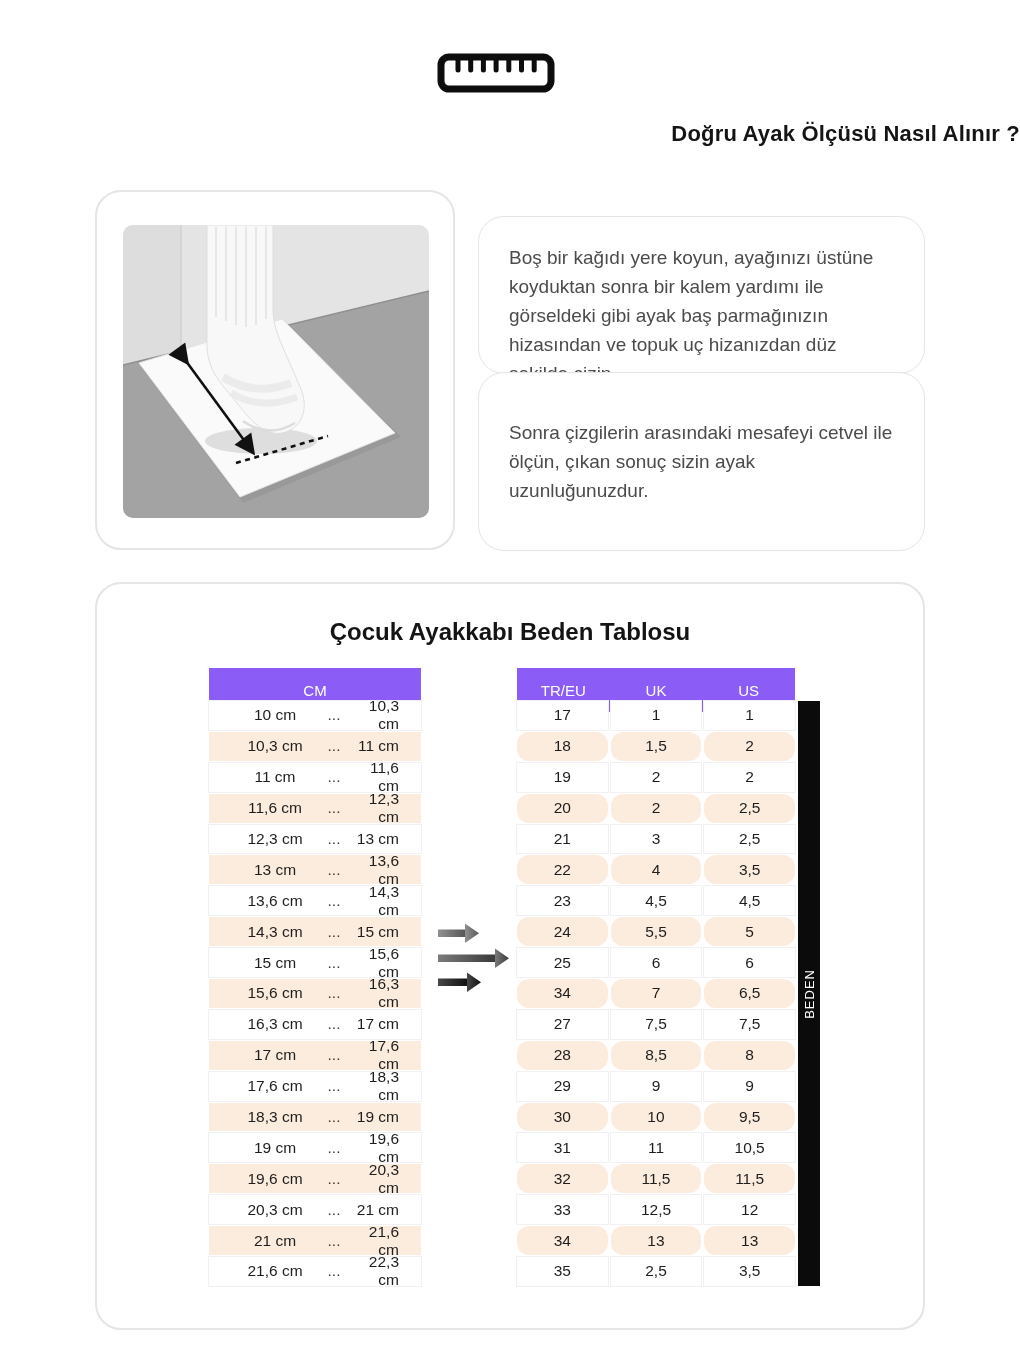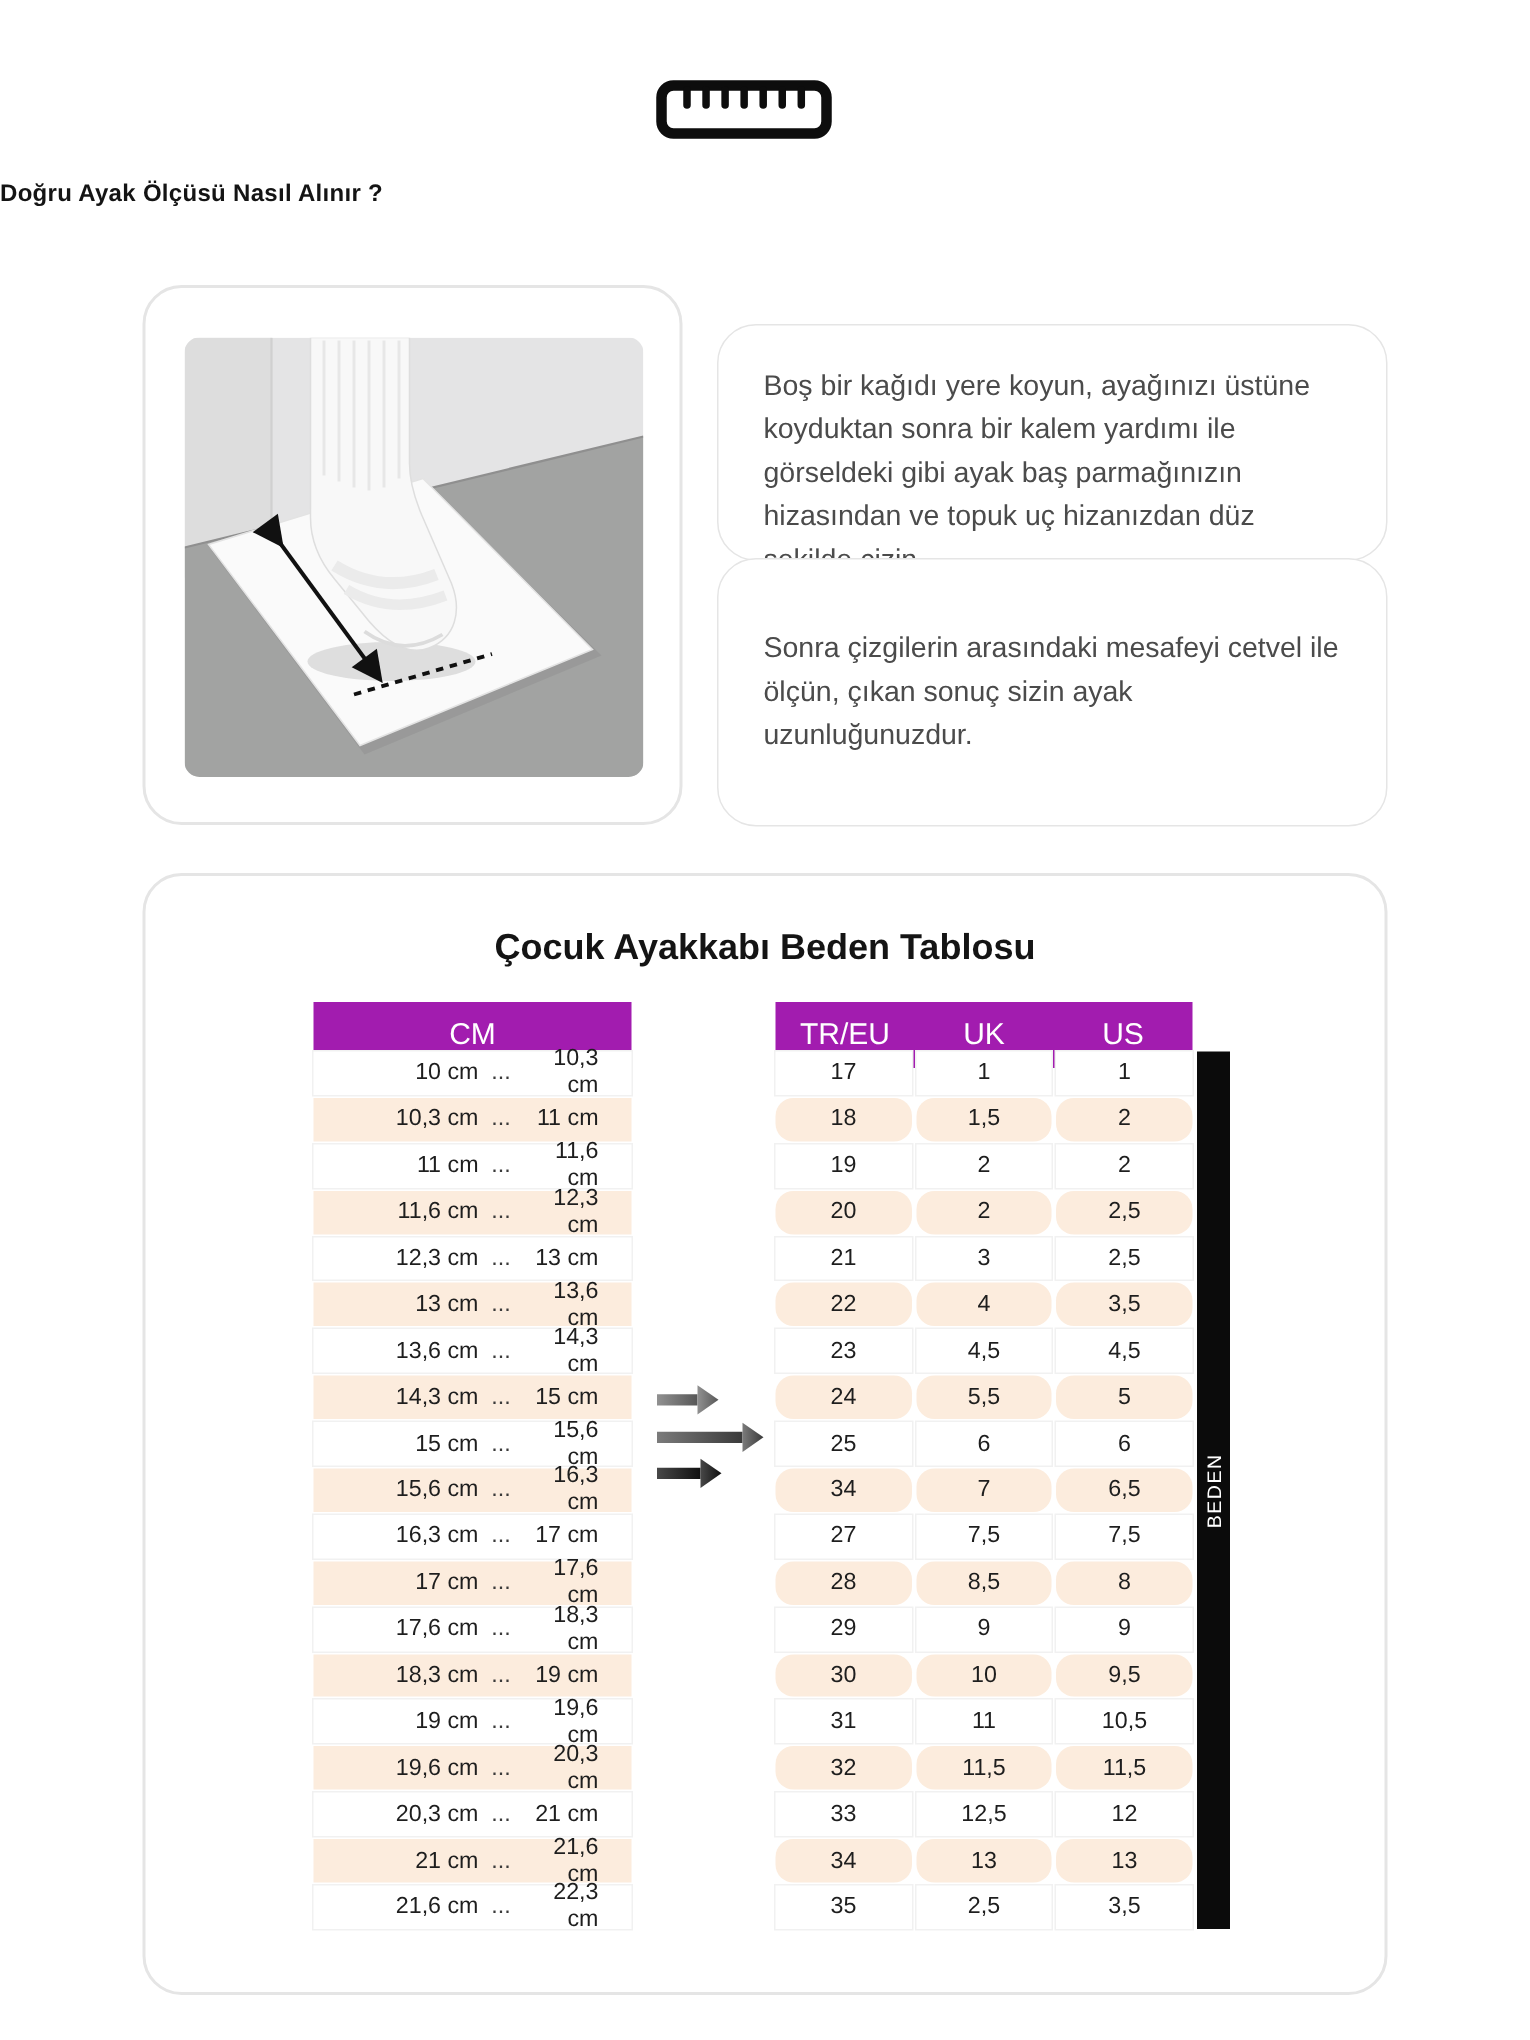--- a/index.html
+++ b/index.html
@@ -1,48 +1,48 @@
 <!DOCTYPE html>
 <html><head>
 <meta charset="utf-8">
 <style>
   html,body{margin:0;padding:0;background:#ffffff;}
   .page{position:relative;width:1020px;height:1360px;background:#ffffff;
         font-family:"Liberation Sans","DejaVu Sans",sans-serif;color:#1e1e1e;overflow:hidden;}
 
   
   .ruler-wrap{position:absolute;left:437px;top:53px;width:118px;height:40px;}
-  .page-title{position:absolute;left:0;top:121px;width:1020px;text-align:left;
-              font-size:16px;font-weight:700;color:#141414;letter-spacing:.2px;}
+  .page-title{position:absolute;left:0;top:121px;width:1020px;text-align:right;
+              font-size:22px;font-weight:700;color:#141414;letter-spacing:.2px;}
 
   
   .card{position:absolute;border:2px solid #e5e5e5;border-radius:26px;background:#fff;box-sizing:border-box;}
   .photo-card{left:95px;top:190px;width:360px;height:360px;}
   .photo-frame{position:absolute;left:26px;top:33px;width:306px;height:293px;border-radius:10px;overflow:hidden;}
   .info-box-1{left:478px;top:191px;width:447px;height:158px;border-width:1.5px;margin-top:25px;}
   .info-box-2{left:478px;top:372px;width:447px;height:179px;border-width:1.5px;display:flex;align-items:center;}
   .info-text{margin:0;padding:26px 30px;font-size:19px;line-height:29px;color:#4b4b4b;}
   .info-box-2 .info-text{padding:0 30px;}
 
   
   .table-card{left:95px;top:582px;width:830px;height:748px;}
   .chart-title{position:absolute;left:0;top:34px;width:100%;text-align:center;margin:0;
                font-size:24px;font-weight:700;color:#141414;}
 
-  .tbl-header{position:absolute;height:44px;background:#a21caf;color:#ffffff;
-              font-size:20px;display:flex;align-items:center;justify-content:center;}
+  .tbl-header{position:absolute;height:44px;background:#8b5cf6;color:#ffffff;
+              font-size:15px;display:flex;align-items:center;justify-content:center;}
   .cm-header{left:112px;top:84px;width:212px;}
   .sz-header{left:420px;top:84px;width:278px;display:grid;grid-template-columns:1fr 1fr 1fr;}
   .sz-header span{display:flex;align-items:center;justify-content:center;}
 
   .cm-body{position:absolute;left:112px;top:117px;width:212px;display:flex;flex-direction:column;gap:2px;}
   .cm-row{height:28.9px;display:flex;align-items:center;background:#ffffff;
           font-size:15.5px;color:#1e1e1e;box-shadow:0 0 0 1px #f1f1f1;}
   .cm-row.alt{background:#fcecdd;box-shadow:none;}
-  .cm-from{width:88px;padding-left:22px;text-align:right;}
+  .cm-from{width:88px;padding-left:22px;text-align:center;}
   .cm-sep{width:30px;text-align:center;color:#3a3a3a;}
   .cm-to{flex:1;padding-right:22px;text-align:right;}
 
   .sz-body{position:absolute;left:420px;top:117px;width:278px;display:grid;
            grid-template-columns:1fr 1fr 1fr;column-gap:3px;row-gap:2px;grid-auto-rows:28.9px;}
   .sz-cell{display:flex;align-items:center;justify-content:center;background:#ffffff;
            font-size:15.5px;color:#1e1e1e;box-shadow:0 0 0 1px #f1f1f1;}
   .sz-cell.alt{background:#fcecdd;box-shadow:none;border-radius:12px;}
 
   .beden-bar{position:absolute;left:701px;top:117px;width:22px;height:585px;background:#0b0b0b;

